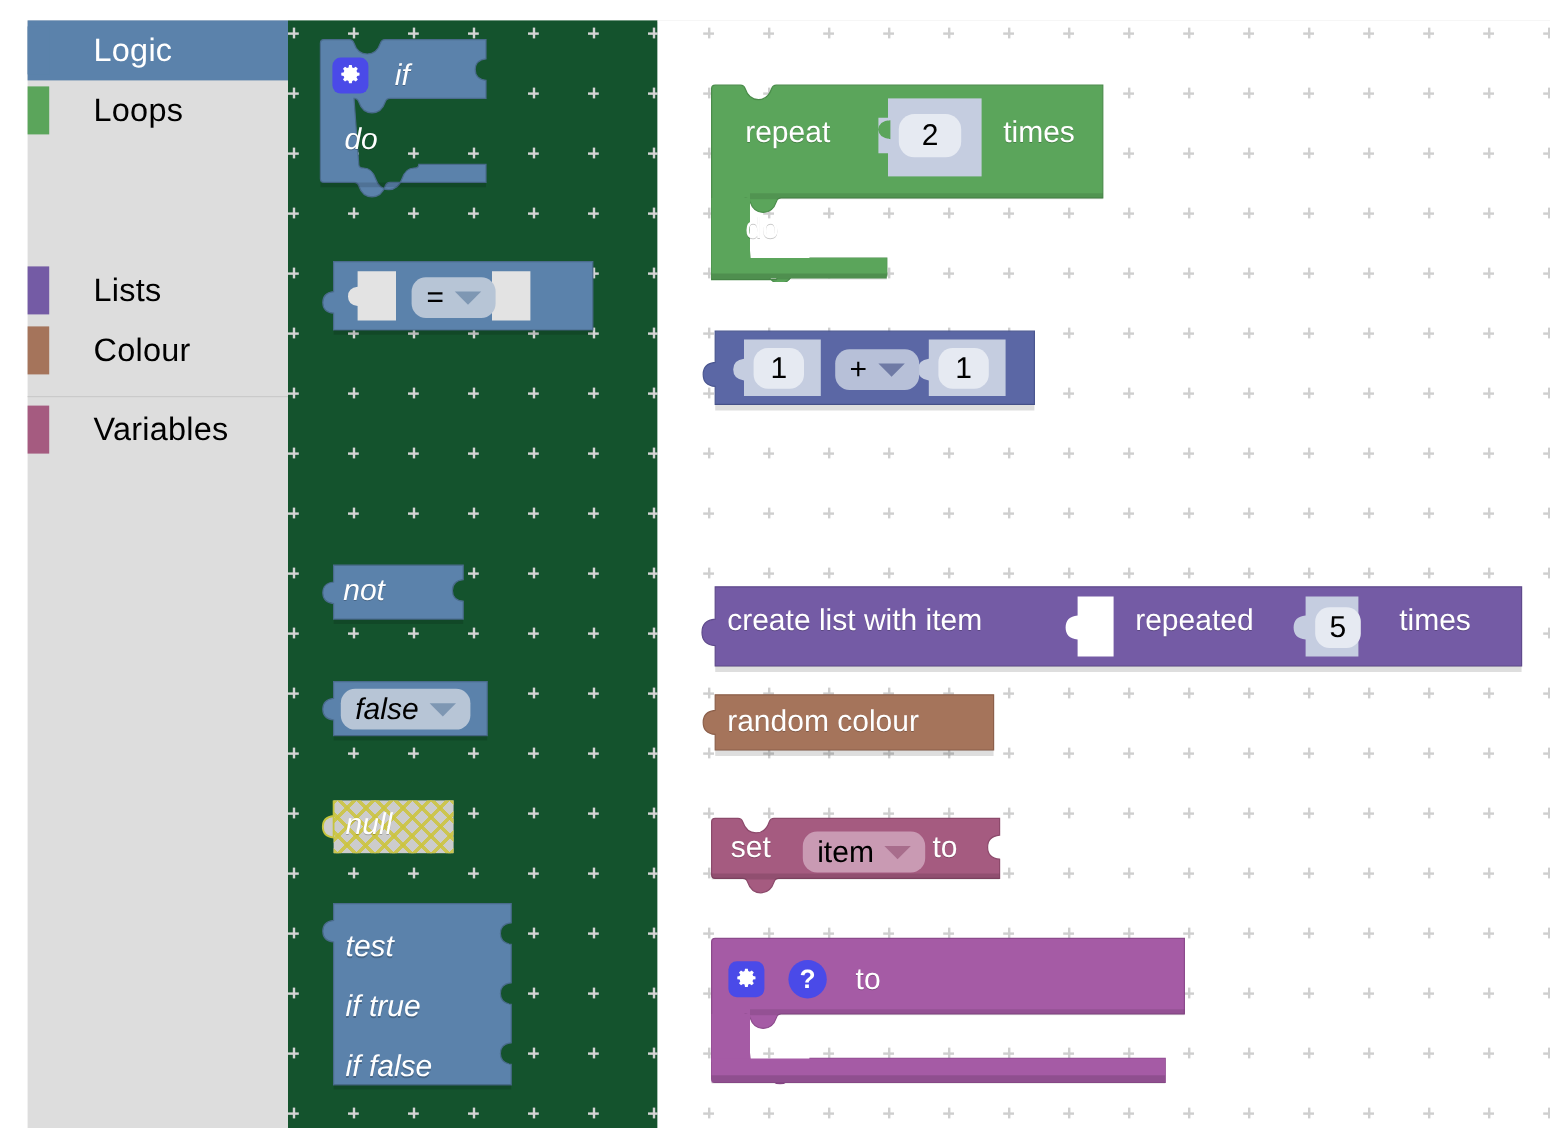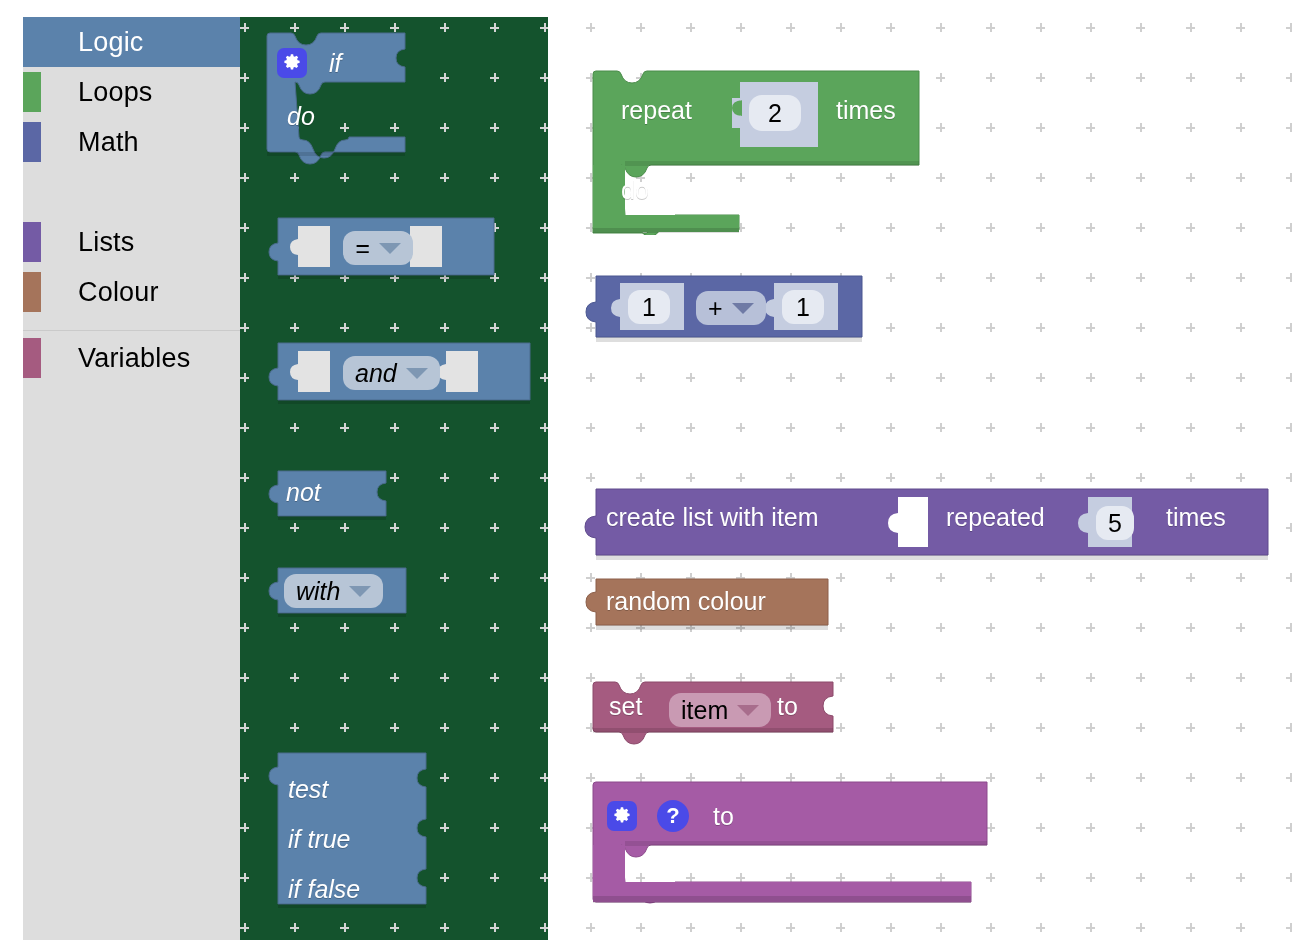--- a/index.html
+++ b/index.html
@@ -115,24 +115,20 @@
     <div class="tb-row selected" style="top:0px">
       <span class="tb-swatch" style="background:#5b82ab"></span>
       <span class="tb-label">Logic</span>
     </div>
 
     <div class="tb-row" style="top:50px">
       <span class="tb-swatch" style="background:#5ba55b"></span>
       <span class="tb-label">Loops</span>
     </div>
 
-    <div class="tb-row" style="top:100px">
-      <span class="tb-swatch" style="background:#5b67a5"></span>
-      <span class="tb-label">Math</span>
-    </div>
 
 
     <div class="tb-row" style="top:200px">
       <span class="tb-swatch" style="background:#745ba5"></span>
       <span class="tb-label">Lists</span>
     </div>
 
     <div class="tb-row" style="top:250px">
       <span class="tb-swatch" style="background:#a5745b"></span>
       <span class="tb-label">Colour</span>
@@ -315,58 +311,53 @@
         <path d="M152 9 L184 9 L184 50 L152 50 L152 38 q-8 -1 -8 -8 q0 -7 8 -8 Z" fill="#e3e3e3"></path>
       </svg>
       <div class="row" style="left:85px;top:14px;">
         <span class="field" style="background:#b7c5d6;height:34px;">
           <span class="txt dark">=</span>
           <span class="dd-arrow"></span>
         </span>
       </div>
     </div>
 
-    <div class="blk" style="left:18px;top:325px;width:280px;height:65px;">
-      <svg width="285" height="70" viewBox="0 0 285 70">
-        <path d="M20 1 L272 1 L272 58 L20 58 L20 44 q-9 -1 -9 -9 q0 -8 9 -9 Z" fill="#5b82ab" stroke="#4a6b8c" stroke-width="1"></path>
-        <path d="M20 58 L272 58 L272 62 L20 62 Z" fill="#000" opacity="0.12"></path>
-        <path d="M40 9 L72 9 L72 50 L40 50 L40 38 q-8 -1 -8 -8 q0 -7 8 -8 Z" fill="#e3e3e3"></path>
-        <path d="M188 9 L220 9 L220 50 L188 50 L188 38 q-8 -1 -8 -8 q0 -7 8 -8 Z" fill="#e3e3e3"></path>
-      </svg>
-      <div class="row" style="left:85px;top:14px;">
-        <span class="field" style="background:#b7c5d6;height:34px;">
-          <span class="txt dark">and</span>
-          <span class="dd-arrow"></span>
-        </span>
-      </div>
-    </div>
 
     <div class="blk" style="left:18px;top:453px;width:135px;height:55px;">
       <svg width="140" height="58" viewBox="0 0 140 58">
         <path d="M20 1 L128 1 L128 13 q-9 1 -9 9 q0 8 9 9 L128 46 L20 46 L20 33 q-9 -1 -9 -9 q0 -8 9 -9 Z" fill="#5b82ab" stroke="#4a6b8c" stroke-width="1"></path>
         <path d="M20 46 L128 46 L128 50 L20 50 Z" fill="#000" opacity="0.12"></path>
       </svg>
       <div class="row" style="left:28px;top:10px;">
         <span class="txt">not</span>
       </div>
     </div>
 
     <div class="blk" style="left:18px;top:550px;width:155px;height:55px;">
       <svg width="160" height="58" viewBox="0 0 160 58">
         <path d="M20 1 L148 1 L148 46 L20 46 L20 33 q-9 -1 -9 -9 q0 -8 9 -9 Z" fill="#5b82ab" stroke="#4a6b8c" stroke-width="1"></path>
         <path d="M20 46 L148 46 L148 50 L20 50 Z" fill="#000" opacity="0.12"></path>
       </svg>
       <div class="row" style="left:26px;top:7px;">
         <span class="field" style="background:#b7c5d6;height:34px;">
-          <span class="txt dark">with</span>
+          <span class="txt dark">false</span>
           <span class="dd-arrow"></span>
         </span>
       </div>
     </div>
 
+    <div class="blk" style="left:18px;top:648px;width:125px;height:52px;">
+      <div class="hatch" style="position:absolute;left:20px;top:2px;width:100px;height:44px;"></div>
+      <svg width="130" height="52" viewBox="0 0 130 52" style="position:absolute;left:0;top:0">
+        <path d="M20 2 L20 33 q-9 -1 -9 -9 q0 -8 9 -9 Z" fill="#ccc" stroke="#c6c43c" stroke-width="1.5"></path>
+      </svg>
+      <div class="row" style="left:30px;top:10px;">
+        <span class="txt">null</span>
+      </div>
+    </div>
 
     <div class="blk" style="left:18px;top:735px;width:180px;height:160px;">
       <svg width="185" height="165" viewBox="0 0 185 165">
         <path d="M20 1 L168 1 L168 17 q-9 1 -9 9 q0 8 9 9 L168 67 q-9 1 -9 9 q0 8 9 9 L168 117 q-9 1 -9 9 q0 8 9 9 L168 152 L20 152 L20 33 q-9 -1 -9 -9 q0 -8 9 -9 Z" fill="#5b82ab" stroke="#4a6b8c" stroke-width="1"></path>
         <path d="M20 152 L168 152 L168 156 L20 156 Z" fill="#000" opacity="0.12"></path>
       </svg>
       <div class="row" style="left:30px;top:25px;">
           <span class="txt">test</span>
         </div>
       <div class="row" style="left:30px;top:75px;">

